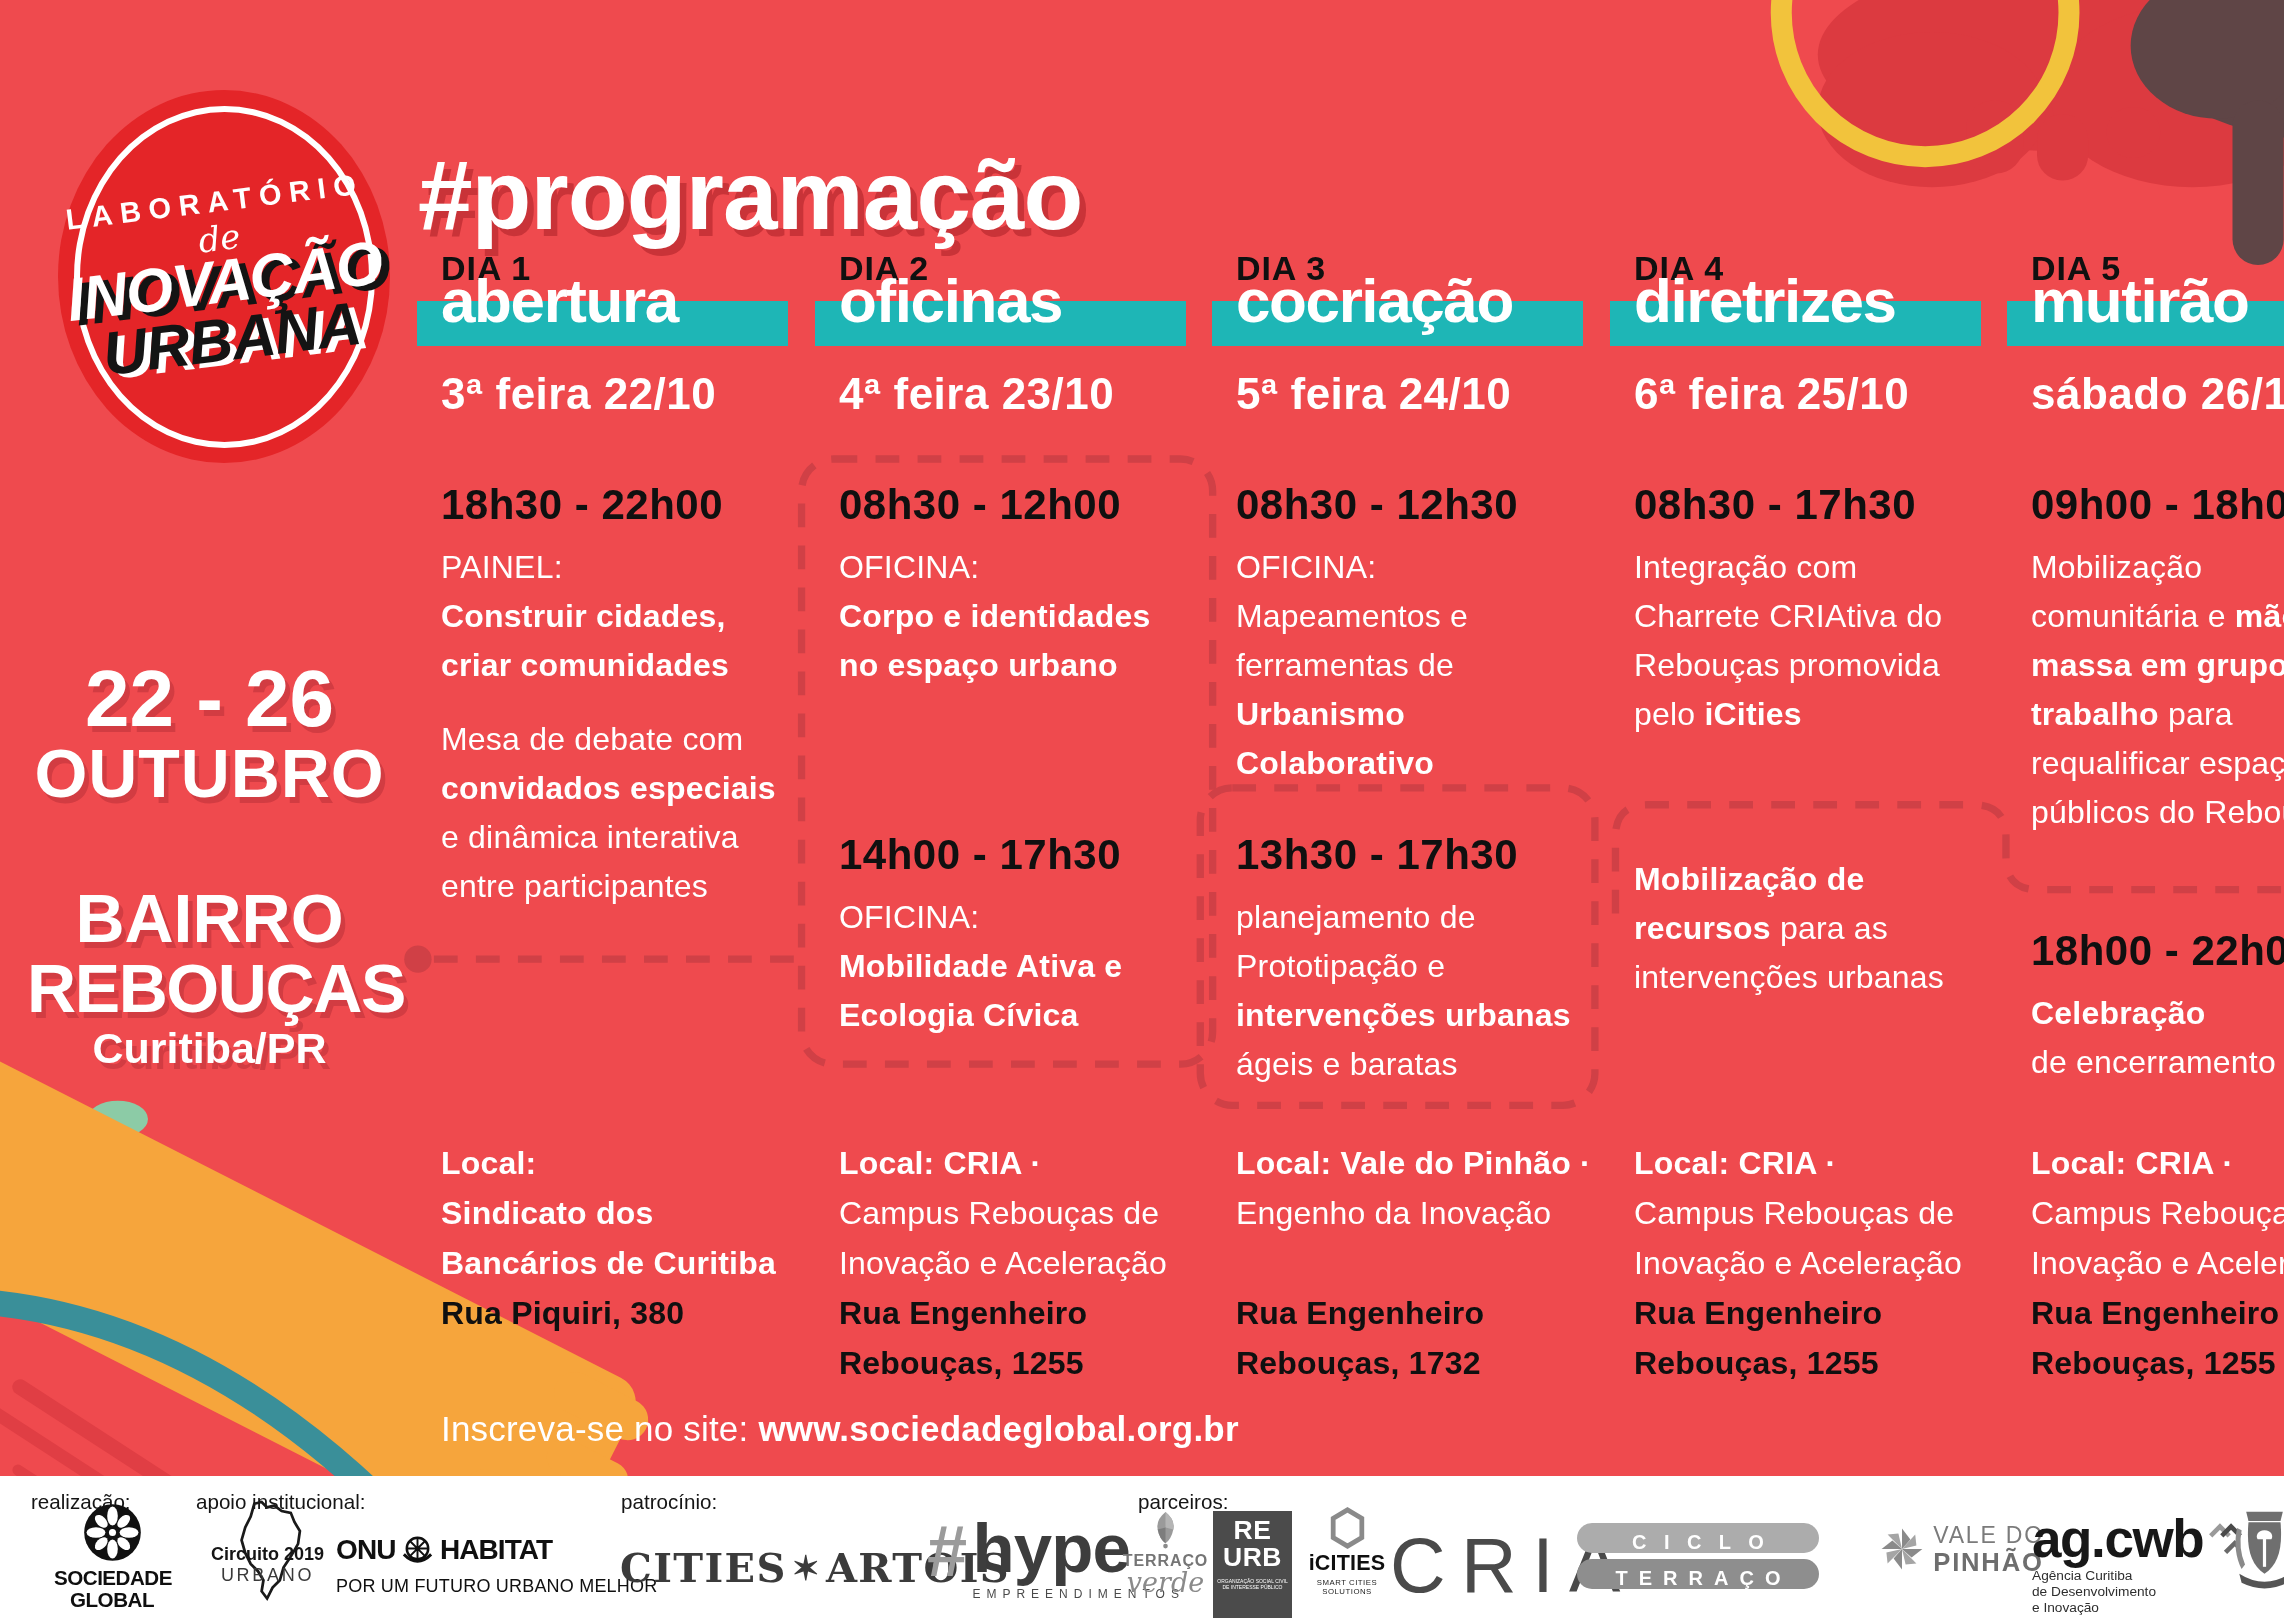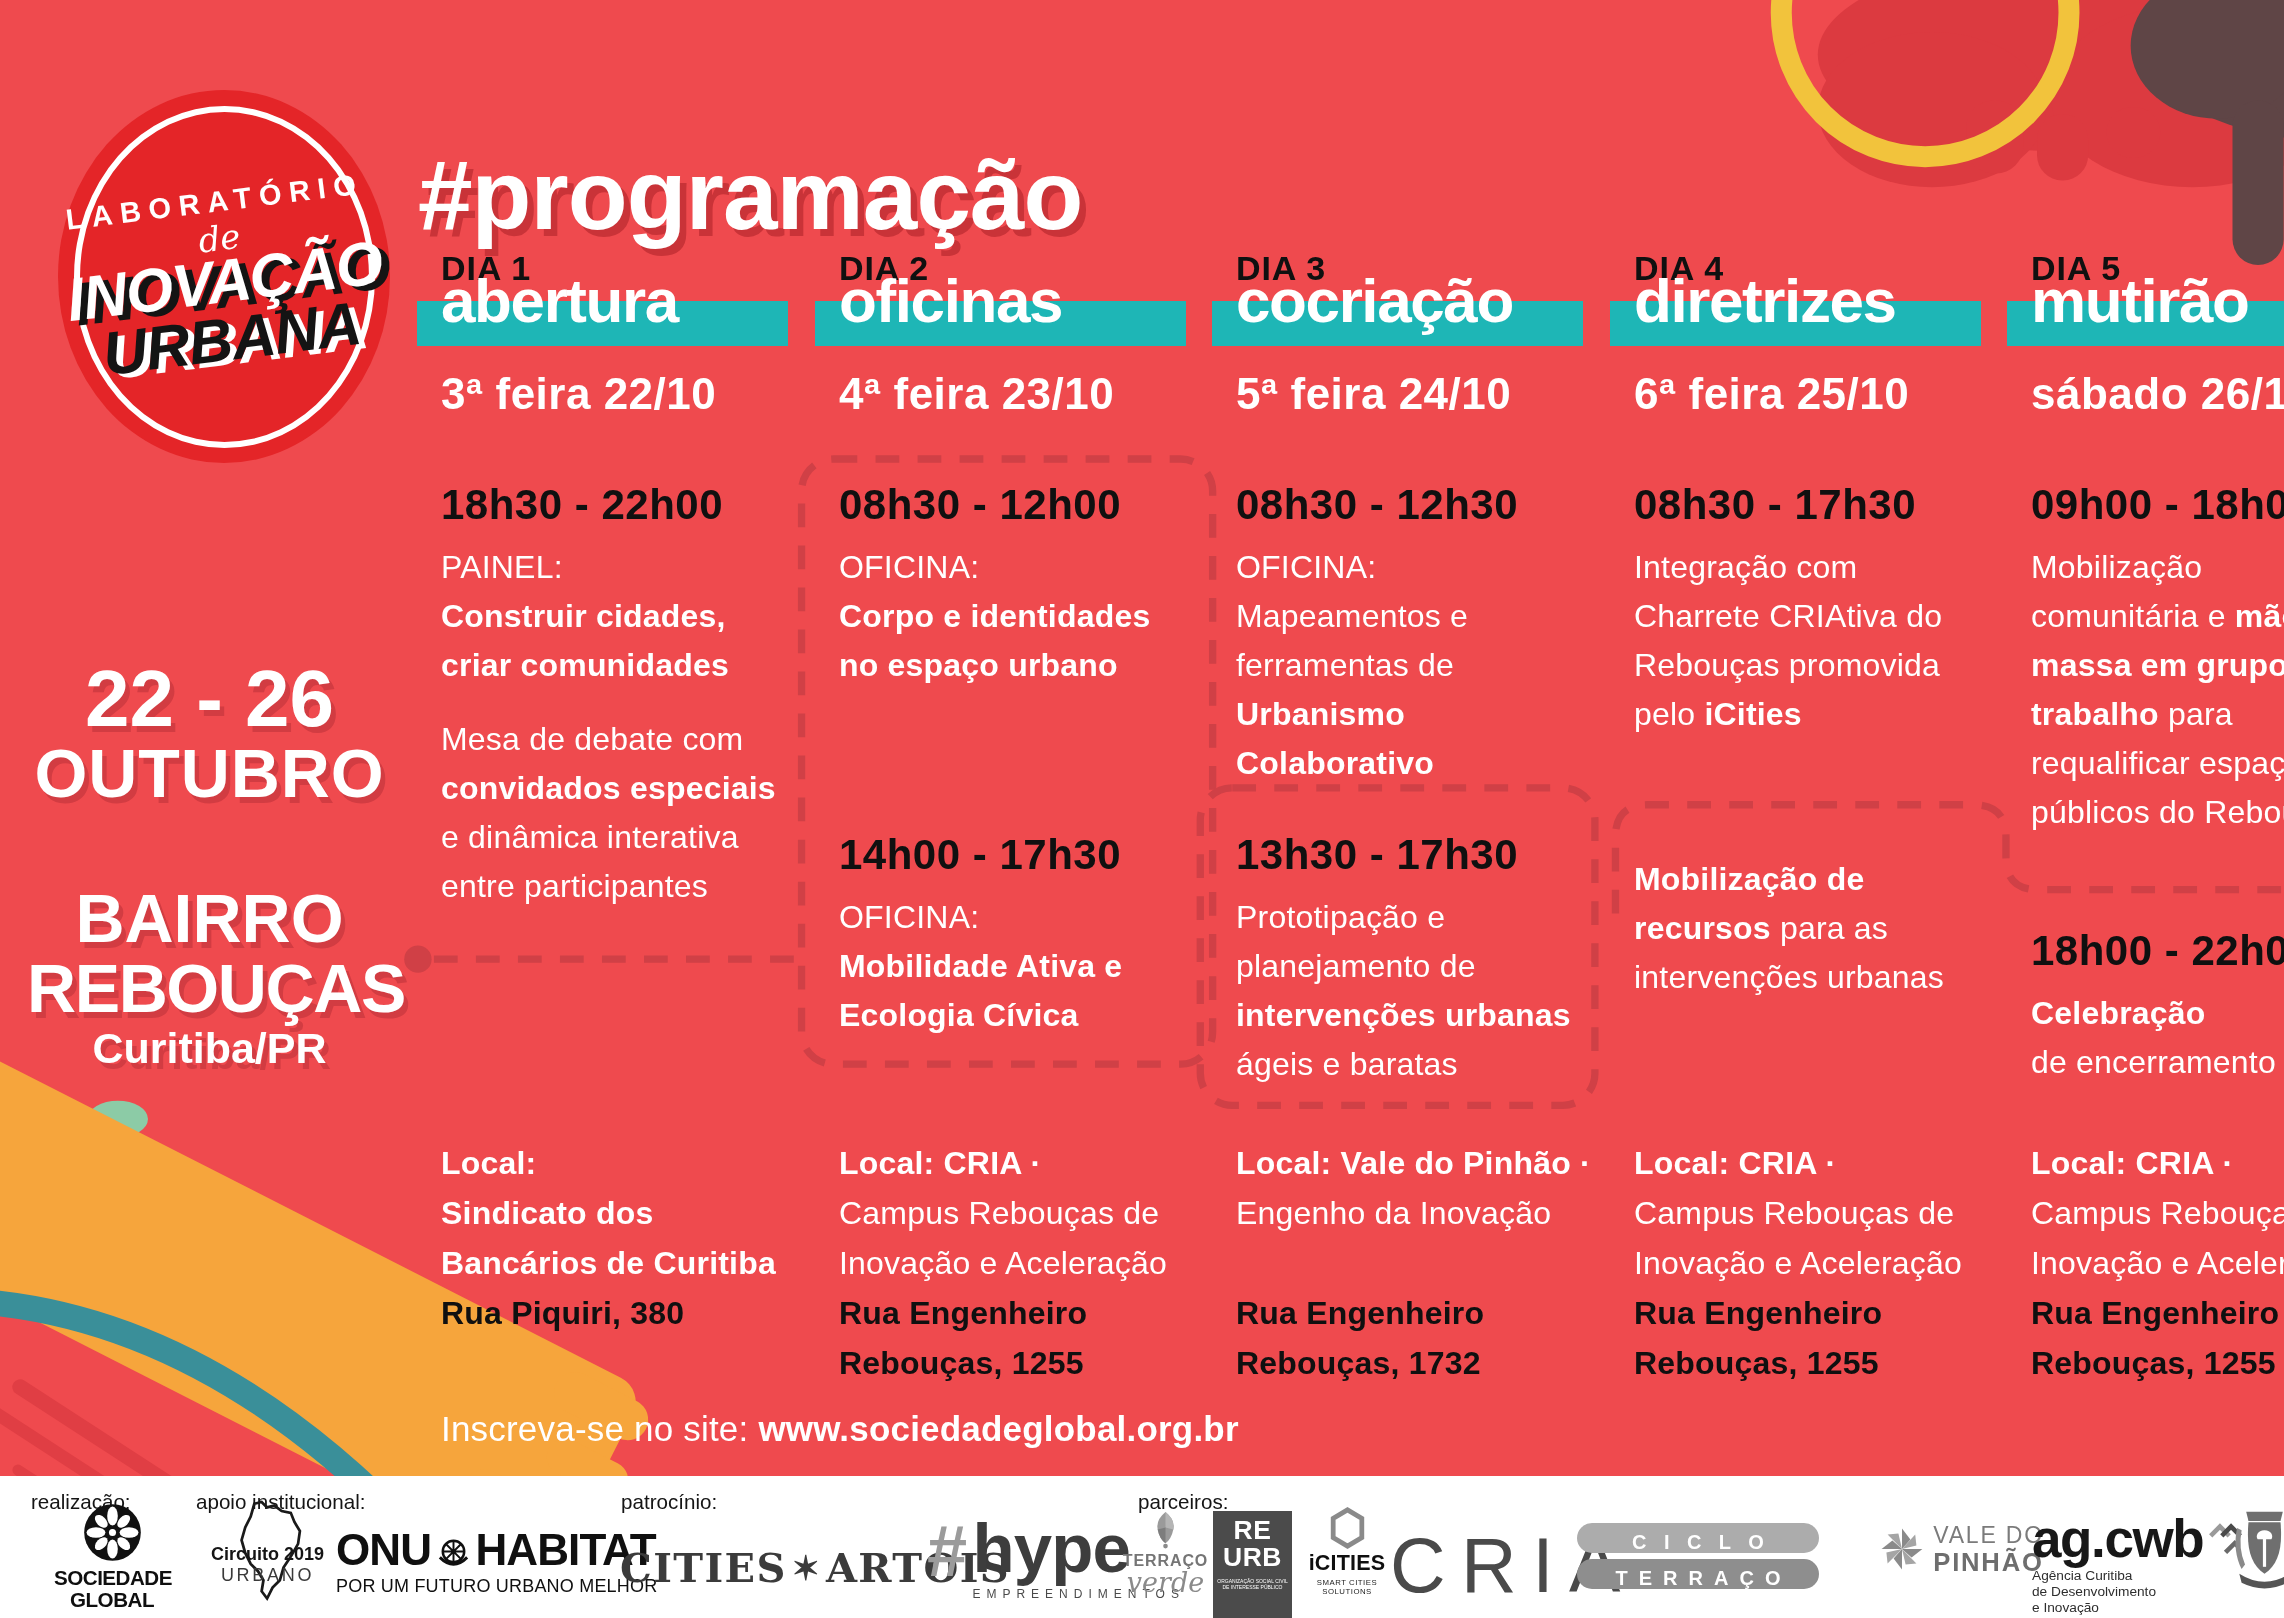--- a/index.html
+++ b/index.html
@@ -48,21 +48,21 @@
   .footer{position:absolute;left:0;bottom:0;width:2428px;height:143px;background:#ffffff;z-index:5;}
   .flabel{position:absolute;top:13.7px;font-size:20.6px;font-weight:500;color:#151515;}
   .logo{position:absolute;}
   .sociedade{left:54px;top:27px;width:116px;text-align:center;}
   .sg-text{font-size:20.6px;font-weight:700;line-height:22px;color:#0f0f0f;margin-top:2.7px;letter-spacing:-0.5px;}
   .circuito{left:206px;top:24px;width:123px;text-align:center;}
   .circ-text{position:absolute;left:0;right:0;top:44px;}
   .circ-l1{font-size:18px;font-weight:700;color:#151515;}
   .circ-l2{font-size:18px;font-weight:400;color:#3a3a3a;letter-spacing:2.7px;}
   .onu{left:336px;top:51px;color:#101010;}
-  .onu-main{font-size:44px;font-weight:800;letter-spacing:-0.9px;line-height:46px;display:flex;align-items:flex-end;}
+  .onu-main{font-size:28px;font-weight:800;letter-spacing:-0.9px;line-height:46px;display:flex;align-items:center;}
   .onu-sub{font-size:18px;letter-spacing:0.2px;margin-top:2.7px;font-weight:500;}
   .stella{left:620px;top:68px;font-family:"DejaVu Serif",serif;font-size:40px;font-weight:700;color:#3b3b3b;letter-spacing:1.4px;display:flex;align-items:center;}
   .stella .star{font-size:34px;margin:0 4.6px;}
   .hype{left:926px;top:41px;display:flex;align-items:flex-start;}
   .hype-hash{font-size:72px;color:#9b9b9b;font-weight:700;font-style:italic;line-height:69px;margin-right:6.4px;}
   .hype-name{font-size:69px;font-weight:700;color:#3d3d3d;line-height:64px;letter-spacing:-0.9px;}
   .hype-sub{font-size:12px;letter-spacing:6px;color:#4a4a4a;margin-top:6.4px;}
   .terraco{left:1120px;top:34px;width:91px;text-align:center;}
   .ter-l1{font-size:16px;font-weight:700;color:#757575;letter-spacing:0.9px;margin-top:0.9px;}
   .ter-l2{font-family:"DejaVu Serif",serif;font-style:italic;font-size:27px;color:#8a8a8a;line-height:25.6px;}
@@ -216,22 +216,22 @@
       <div class="block" style="top: 233px;">
         <div class="time">08h30 - 12h30</div>
         <div class="bline"><span>OFICINA:</span></div>
         <div class="bline"><span>Mapeamentos e</span></div>
         <div class="bline"><span>ferramentas de</span></div>
         <div class="bline"><span class="b">Urbanismo</span></div>
         <div class="bline"><span class="b">Colaborativo</span></div>
       </div>
       <div class="block" style="top: 583px;">
         <div class="time">13h30 - 17h30</div>
+        <div class="bline"><span>planejamento de</span></div>
         <div class="bline"><span>Prototipação e</span></div>
-        <div class="bline"><span>planejamento de</span></div>
         <div class="bline"><span class="b">intervenções urbanas</span></div>
         <div class="bline"><span>ágeis e baratas</span></div>
       </div>
       <div class="local">
         <div class="lline"><span class="b">Local: Vale do Pinhão ·</span></div>
         <div class="lline"><span>Engenho da Inovação</span></div>
         <div class="lline blank"></div>
         <div class="lline black"><span class="b">Rua Engenheiro</span></div>
         <div class="lline black"><span class="b">Rebouças, 1732</span></div>
       </div>

